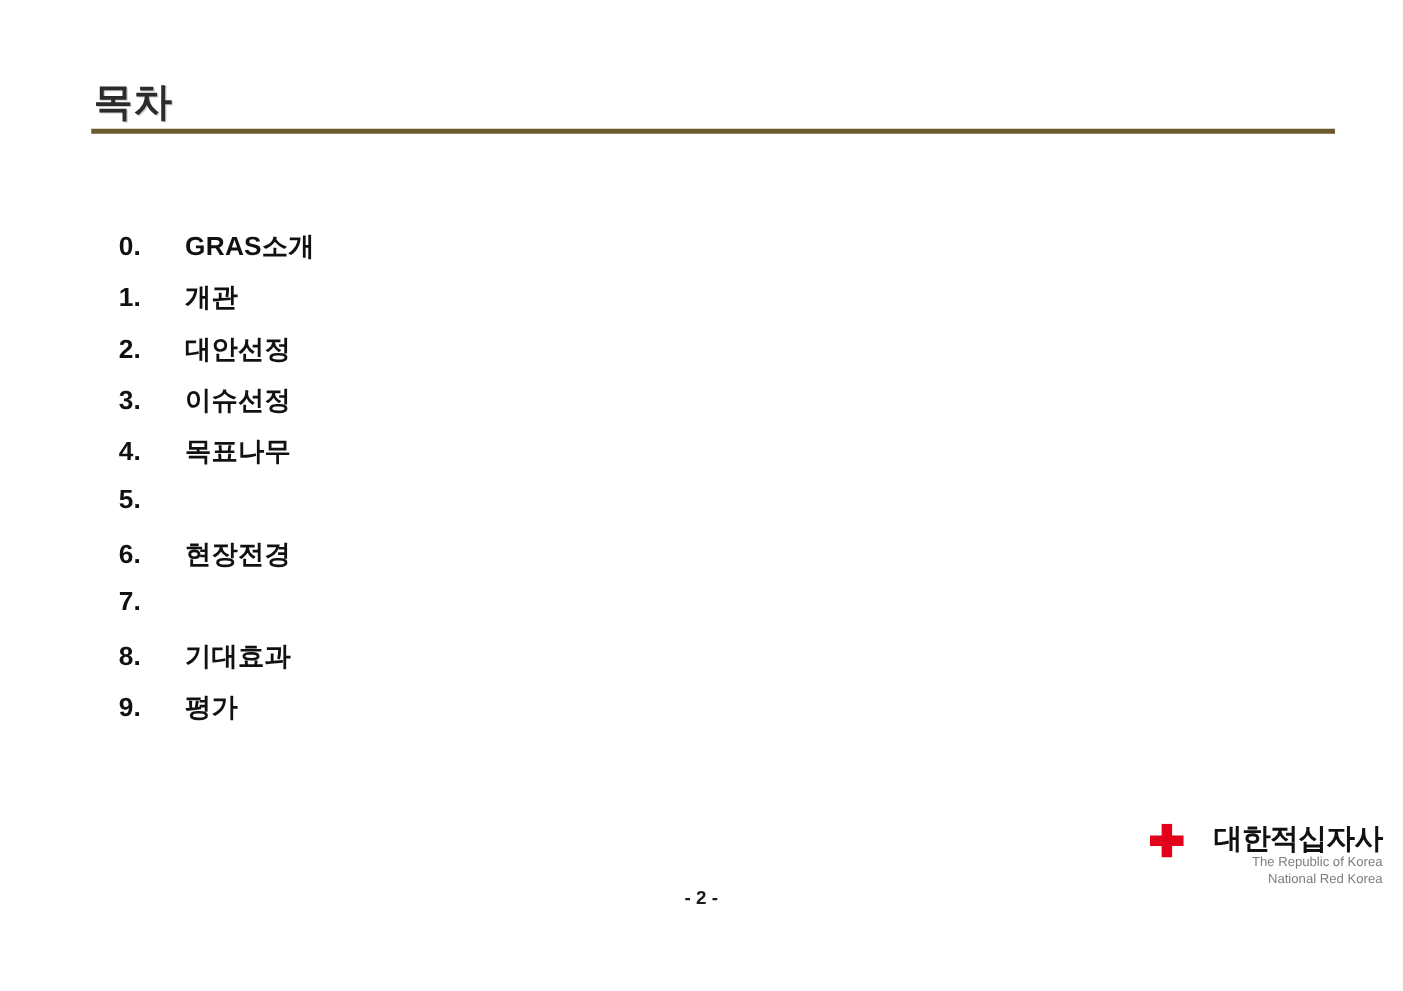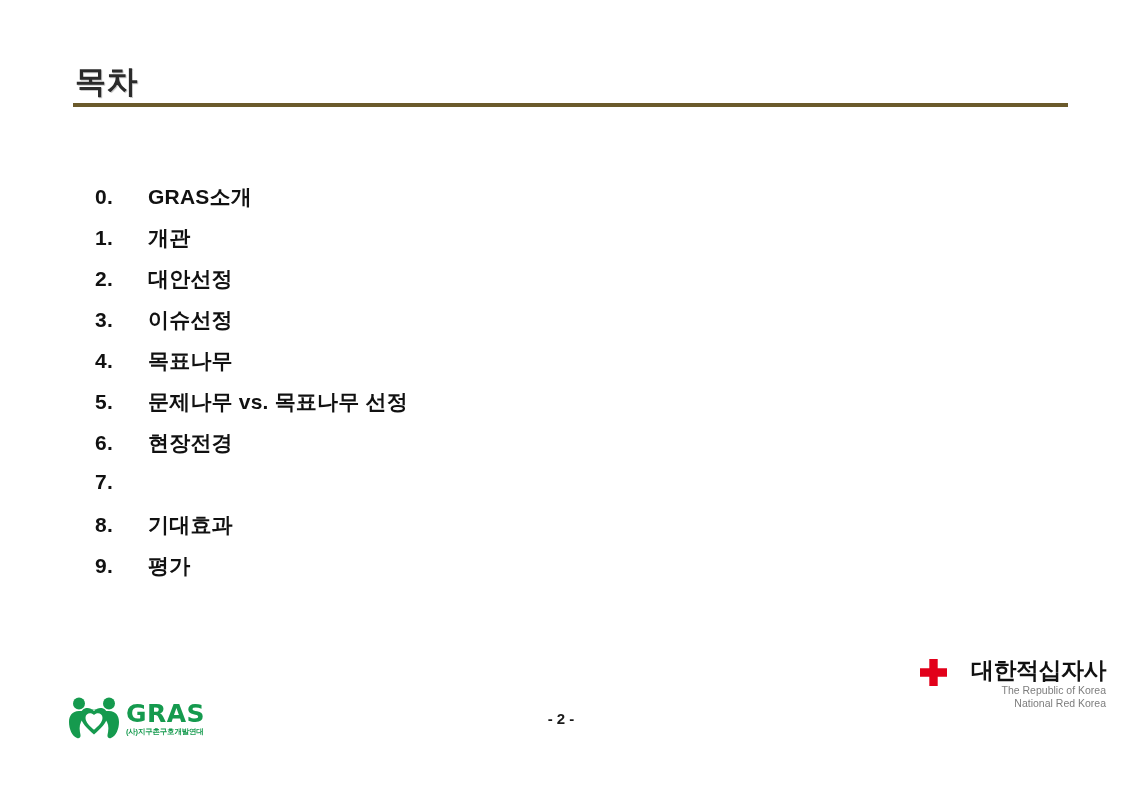--- a/index.html
+++ b/index.html
@@ -182,21 +182,20 @@
       <span class="agenda-label">이슈선정</span>
     </div>
 
     <div class="agenda-item">
       <span class="agenda-num">4.</span>
       <span class="agenda-label">목표나무</span>
     </div>
 
     <div class="agenda-item">
       <span class="agenda-num">5.</span>
-      <span class="agenda-label">문제나무 vs. 목표나무 선정</span>
     </div>
 
     <div class="agenda-item">
       <span class="agenda-num">6.</span>
       <span class="agenda-label">현장전경</span>
     </div>
 
     <div class="agenda-item">
       <span class="agenda-num">7.</span>
     </div>
@@ -208,38 +207,20 @@
 
     <div class="agenda-item">
       <span class="agenda-num">9.</span>
       <span class="agenda-label">평가</span>
     </div>
 
   </div>
 
   <div class="page-number">- 2 -</div>
 
-  <div class="gras-logo">
-    <span class="gras-mark">
-      <svg viewBox="0 0 52 44" width="52" height="44" aria-hidden="true">
-        <g fill="#159a4e">
-          <circle cx="11" cy="7.5" r="6"></circle>
-          <circle cx="41" cy="7.5" r="6"></circle>
-          <path d="M11 15 C4 15 1 20 1 26 C1 33 4 40 9 42 C11 42.8 13 41.5 12.5 39 C11.5 34 11 30 13 26 C15 22 19 19 26 13.5 C24 13 22 15 11 15 Z"></path>
-          <path d="M41 15 C48 15 51 20 51 26 C51 33 48 40 43 42 C41 42.8 39 41.5 39.5 39 C40.5 34 41 30 39 26 C37 22 33 19 26 13.5 C28 13 30 15 41 15 Z"></path>
-          <path d="M26 15 C21 9.5 12.5 11.5 12.5 19.5 C12.5 27 20 33 26 38.5 C32 33 39.5 27 39.5 19.5 C39.5 11.5 31 9.5 26 15 Z"></path>
-        </g>
-        <path d="M26 19 C23 15.8 17.5 17 17.5 21.8 C17.5 26.4 22 30.3 26 33.8 C30 30.3 34.5 26.4 34.5 21.8 C34.5 17 29 15.8 26 19 Z" fill="#ffffff"></path>
-      </svg>
-    </span>
-    <span class="gras-text">
-      <span class="gras-word">GRAS</span>
-      <span class="gras-sub">(사)지구촌구호개발연대</span>
-    </span>
-  </div>
 
   <div class="rc-logo">
     <span class="rc-cross">
       <svg viewBox="0 0 27 27" width="27" height="27" aria-hidden="true">
         <path d="M9.3 0 H17.7 V9.3 H27 V17.7 H17.7 V27 H9.3 V17.7 H0 V9.3 H9.3 Z" fill="#e2001a"></path>
       </svg>
     </span>
     <span class="rc-text">
       <span class="rc-kor">대한적십자사</span>
       <span class="rc-eng">

